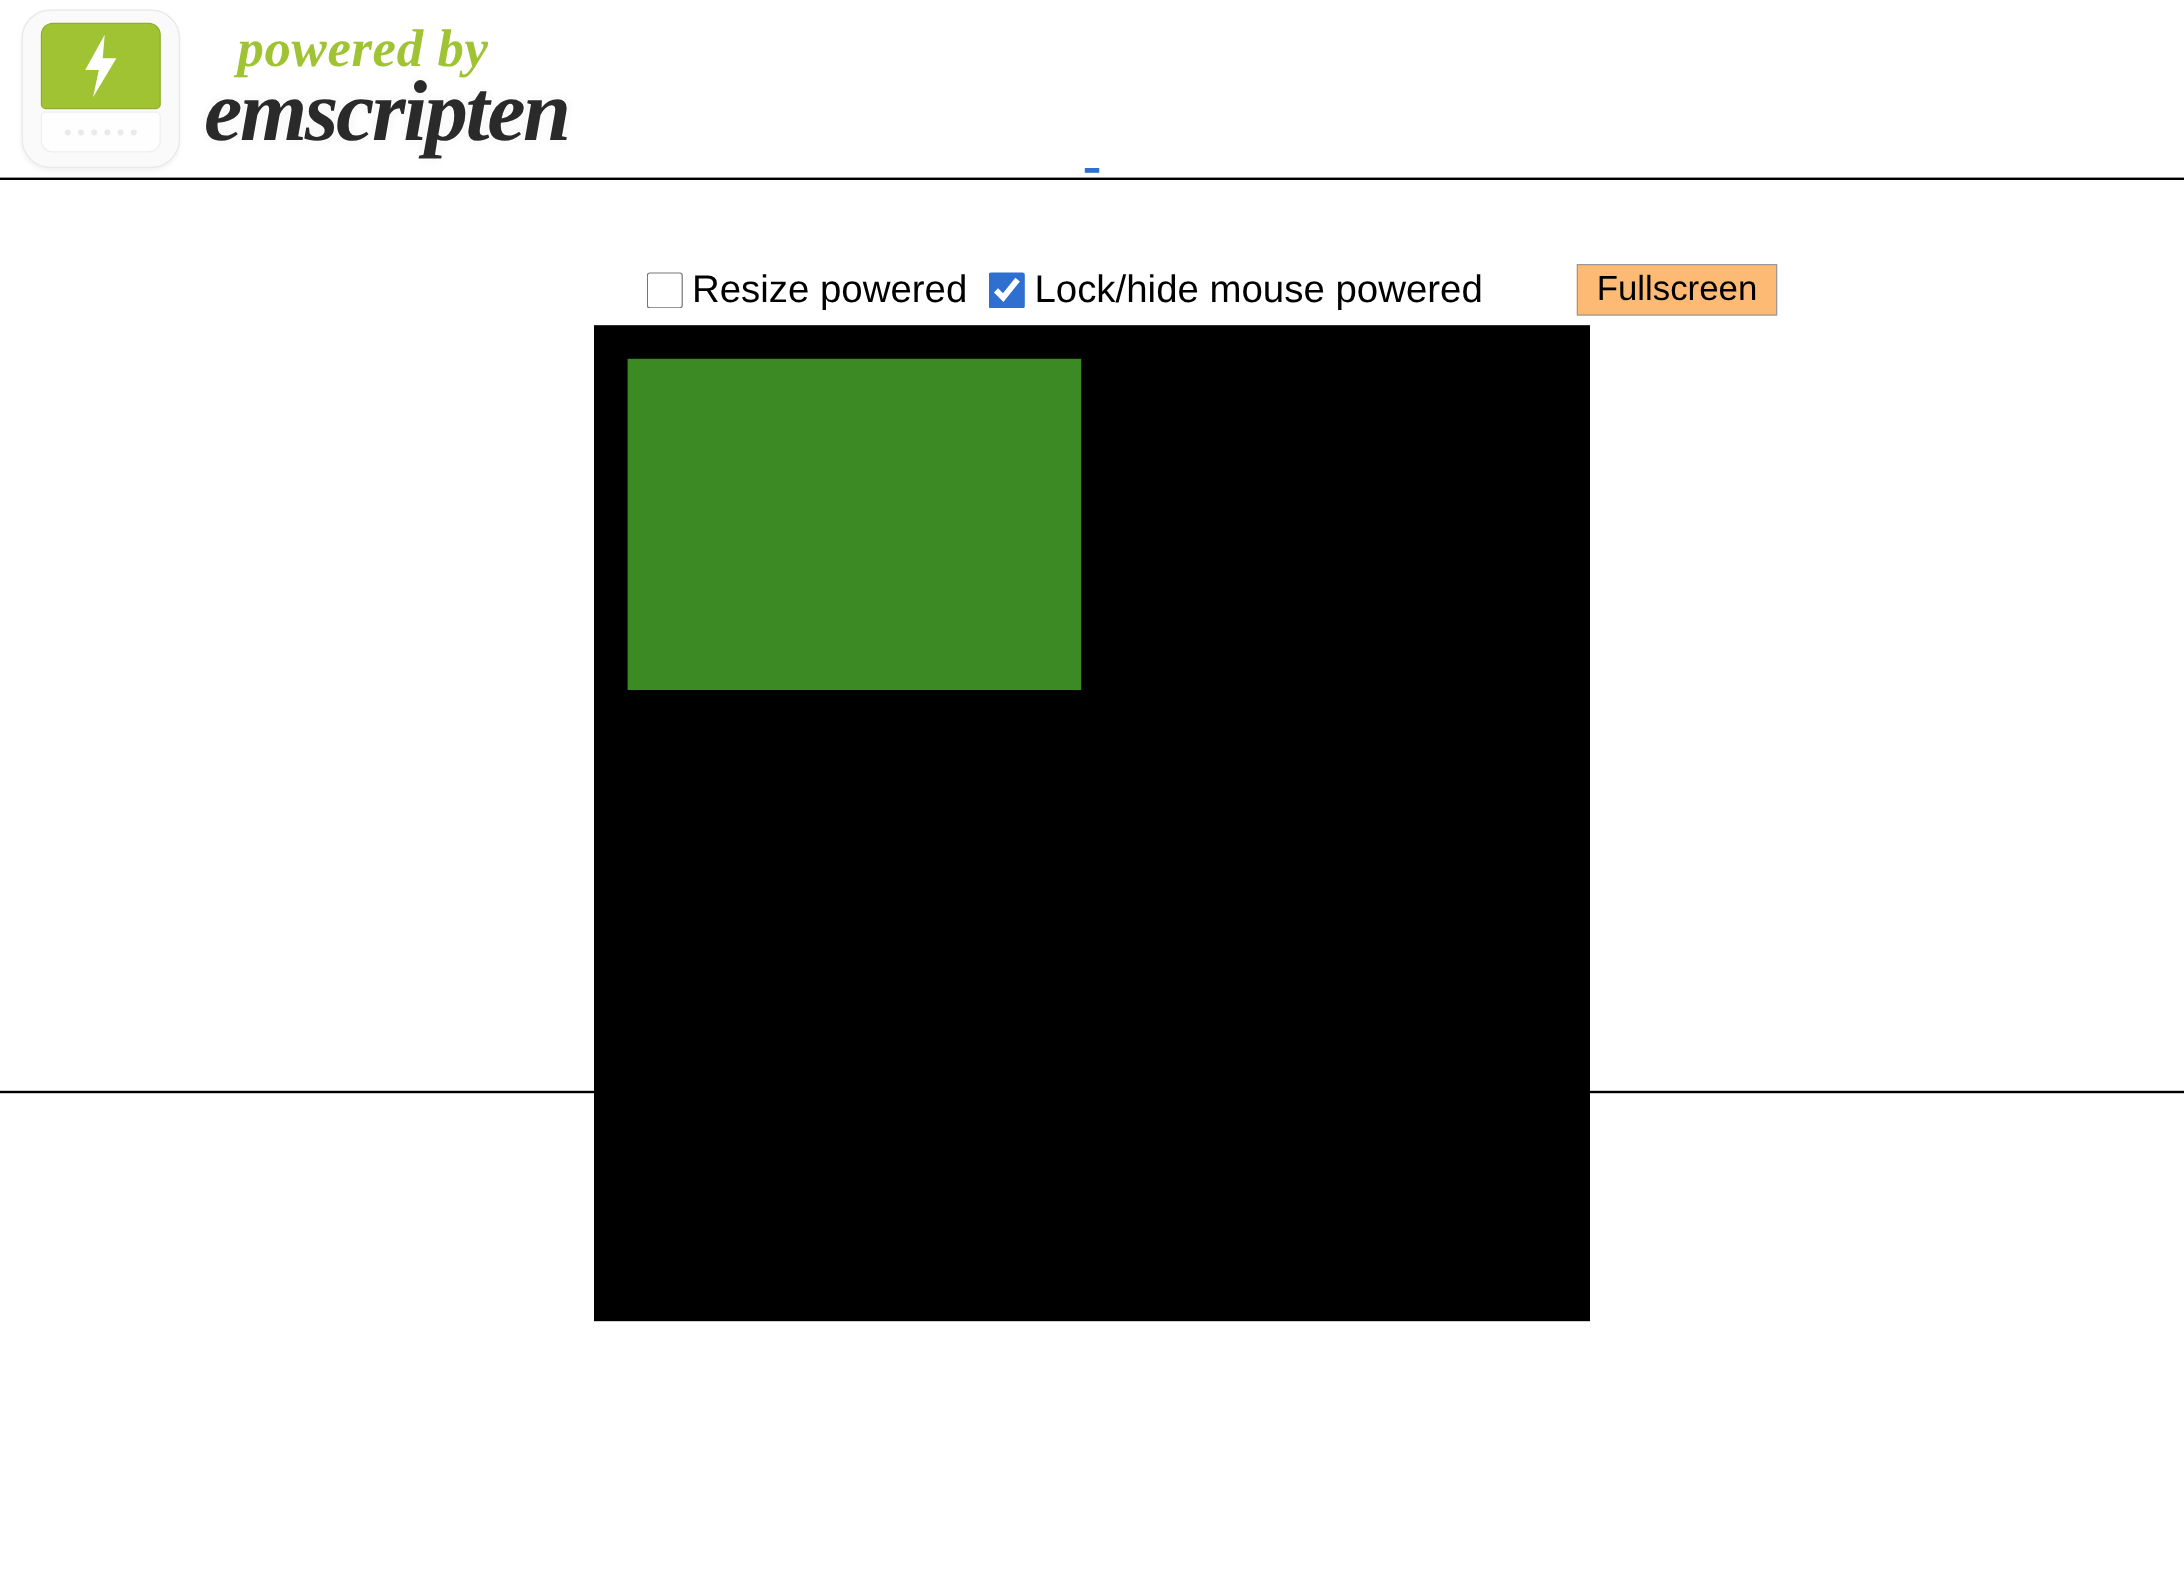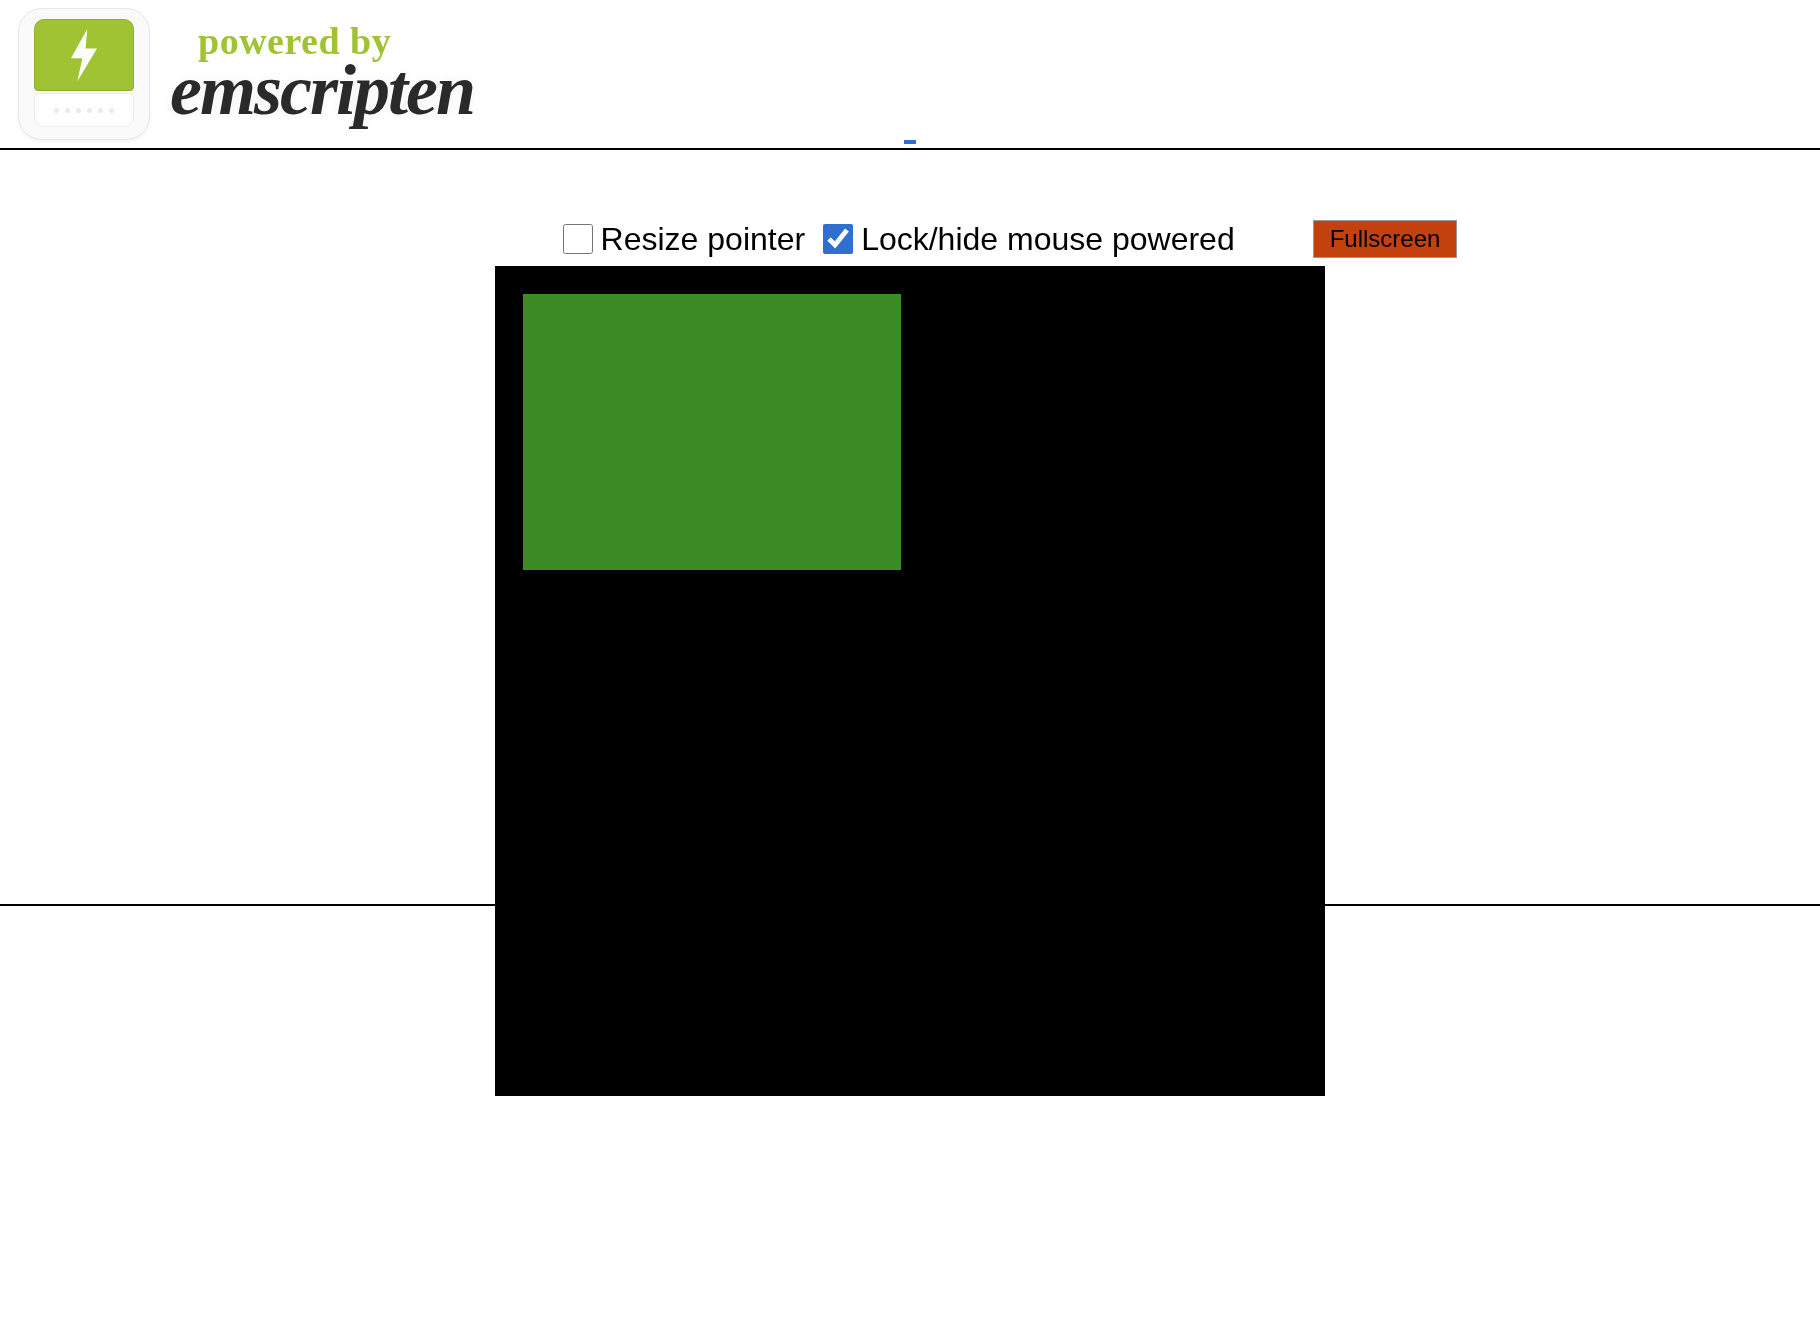--- a/index.html
+++ b/index.html
@@ -61,22 +61,23 @@
       background: #eaeaea;
       border-radius: 50%;
     }
     .logo-text {
       display: flex;
       flex-direction: column;
       line-height: 1;
     }
     .powered-by {
       font-family: Georgia, 'Times New Roman', serif;
+      font-style: italic;
       font-weight: bold;
-      font-size: 38px;
+      font-size: 44px;
       color: #a0c334;
       margin-left: 28px;
       margin-bottom: -6px;
       letter-spacing: 0.5px;
     }
     .emscripten-word {
       font-family: Georgia, 'Times New Roman', serif;
       font-style: italic;
       font-weight: 900;
       font-size: 72px;
@@ -117,23 +118,23 @@
       align-items: center;
       gap: 8px;
     }
     input[type="checkbox"] {
       width: 30px;
       height: 30px;
       accent-color: #2f6fd0;
       cursor: pointer;
     }
     .fullscreen-btn {
-      font-size: 24px;
+      font-size: 29px;
       padding: 4px 16px;
-      background: #c2410c;
+      background: #fdba74;
       border: 1px solid #999;
       cursor: pointer;
       margin-left: 60px;
       font-family: Arial, Helvetica, sans-serif;
       text-align: center;
     }
     .canvas-area {
       display: flex;
       justify-content: center;
       margin-top: 8px;
@@ -191,21 +192,21 @@
 </div>
 
 <div class="divider-wrap">
   <hr class="sep">
   <div class="tiny-mark"></div>
 </div>
 
 <div class="controls">
   <label class="checkbox-group">
     <input type="checkbox" id="cb-resize" style="">
-    <span>Resize pointer</span>
+    <span>Resize powered</span>
   </label>
   <label class="checkbox-group">
     <input type="checkbox" id="cb-lock" checked="" style="">
     <span>Lock/hide mouse powered</span>
   </label>
   <button class="fullscreen-btn">Fullscreen</button>
 </div>
 
 <div class="canvas-area">
   <div class="canvas">

